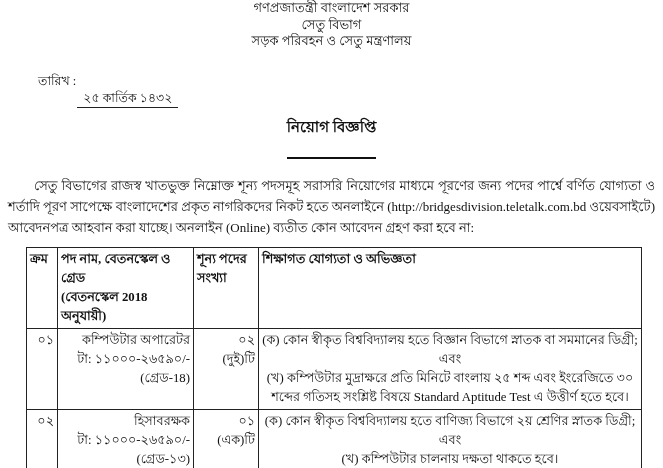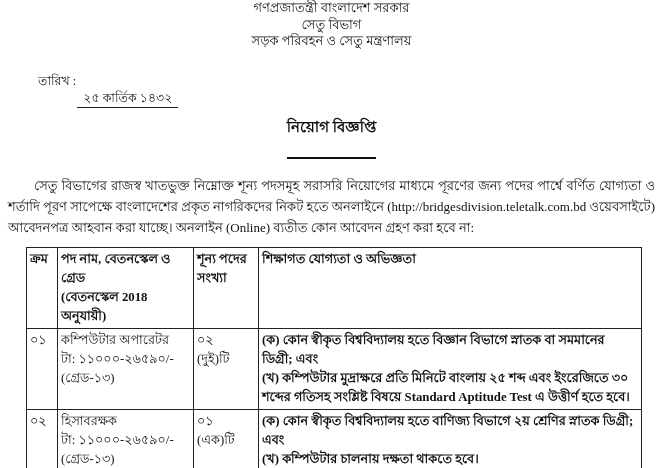--- a/index.html
+++ b/index.html
@@ -61,22 +61,22 @@
     font-size:12.8px;
   }
   table.vacancy th, table.vacancy td {
     border:1px solid #222222;
     padding:2px 3px;
     vertical-align:top;
     line-height:19px;
     white-space:pre-line;
   }
   table.vacancy th { font-weight:bold; text-align:left; }
-  td.c { text-align:left; }
-  td.qual { text-align:left; padding-left:6px; padding-right:5px;font-weight:bold; }
+  td.c { text-align:right; }
+  td.qual { text-align:center; padding-left:6px; padding-right:5px; }
   col.w-serial { width:31px; }
   col.w-post   { width:136px; }
   col.w-vac    { width:65px; }
   col.w-qual   { width:383px; }
 </style>
 </head>
 <body>
 
 <div class="page">
 
@@ -116,21 +116,21 @@
         <th>শূন্য পদের
 সংখ্যা</th>
         <th>শিক্ষাগত যোগ্যতা ও অভিজ্ঞতা</th>
       </tr>
     </thead>
     <tbody>
       <tr>
         <td class="c">০১</td>
         <td class="c">কম্পিউটার অপারেটর
 টা: ১১০০০-২৬৫৯০/-
-(গ্রেড-১৩)</td>
+(গ্রেড-18)</td>
         <td class="c">০২
 (দুই)টি</td>
         <td class="qual">(ক) কোন স্বীকৃত বিশ্ববিদ্যালয় হতে বিজ্ঞান বিভাগে স্নাতক বা সমমানের ডিগ্রী; এবং
 (খ) কম্পিউটার মুদ্রাক্ষরে প্রতি মিনিটে বাংলায় ২৫ শব্দ এবং ইংরেজিতে ৩০ শব্দের গতিসহ সংশ্লিষ্ট বিষয়ে Standard Aptitude Test এ উত্তীর্ণ হতে হবে।</td>
       </tr>
       <tr>
         <td class="c">০২</td>
         <td class="c">হিসাবরক্ষক
 টা: ১১০০০-২৬৫৯০/-
 (গ্রেড-১৩)</td>

